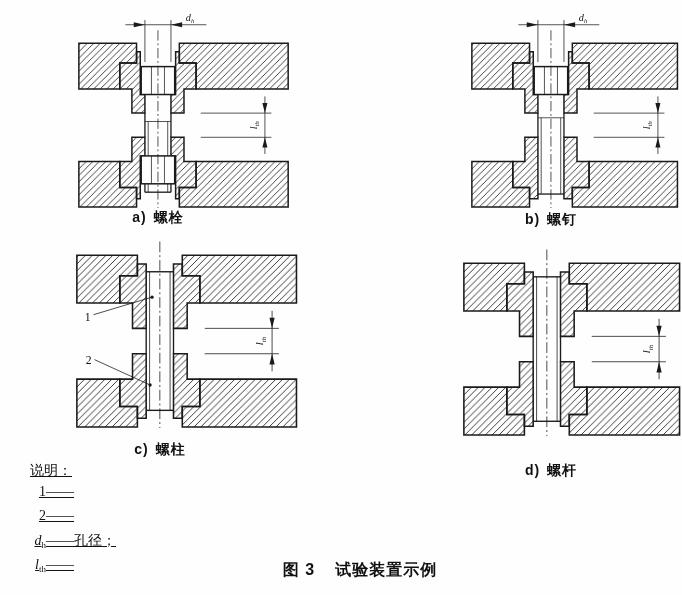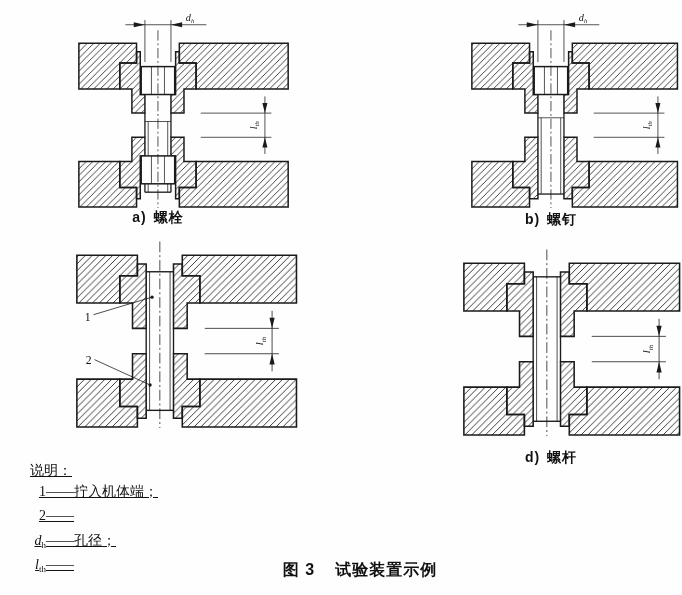--- a/index.html
+++ b/index.html
@@ -225,30 +225,32 @@
       <text class="sym" transform="rotate(-90 196 116)" x="196" y="116" text-anchor="middle"><tspan>l</tspan><tspan class="sub" dy="2.5">th</tspan></text>
     </g>
   </svg>
 
   <div class="subcaption" style="left:78px;top:209px">
     <span>a)</span><span class="nm">螺栓</span>
   </div>
   <div class="subcaption" style="left:471px;top:211px">
     <span>b)</span><span class="nm">螺钉</span>
   </div>
-  <div class="subcaption" style="left:471px;top:449px">
+  <div class="subcaption" style="left:80px;top:441px">
+    <span>c)</span><span class="nm">螺柱</span>
+  </div>
+  <div class="subcaption" style="left:471px;top:462px">
     <span>d)</span><span class="nm">螺杆</span>
   </div>
 
   <div class="legend">
     <div class="legend-heading">说明：</div>
     <div class="legend-row">
       <span class="term"><span>1</span><span class="ts"></span></span>
         <span class="dash">——</span>
-        <span class="desc">拧入机体端；</span>
     </div>
     <div class="legend-row">
       <span class="term"><span>2</span><span class="ts"></span></span>
         <span class="dash">——</span>
     </div>
     <div class="legend-row">
       <span class="term"><span class="math">d</span><span class="ts">h</span></span>
         <span class="dash">——</span>
         <span class="desc">孔径；</span>
     </div>

